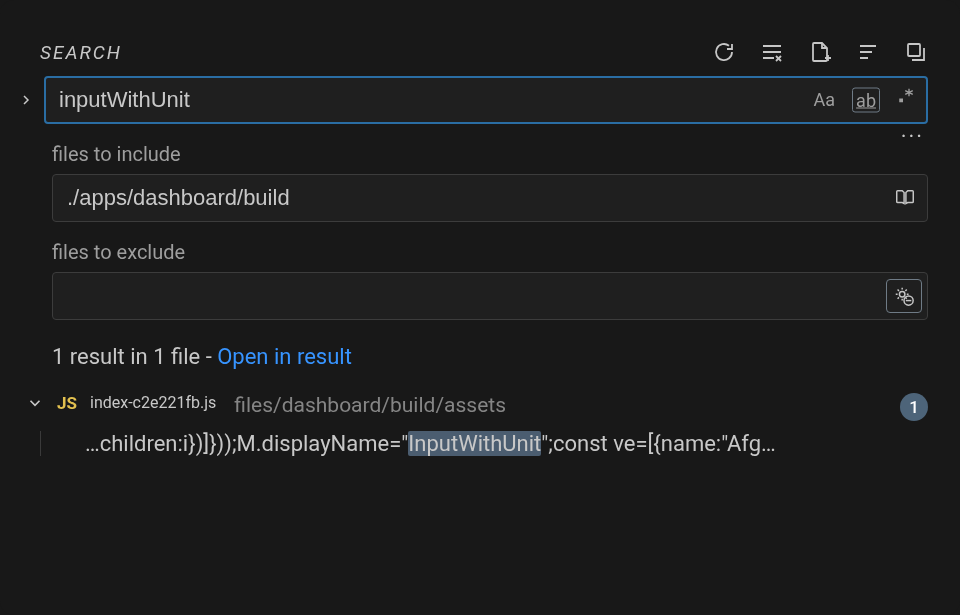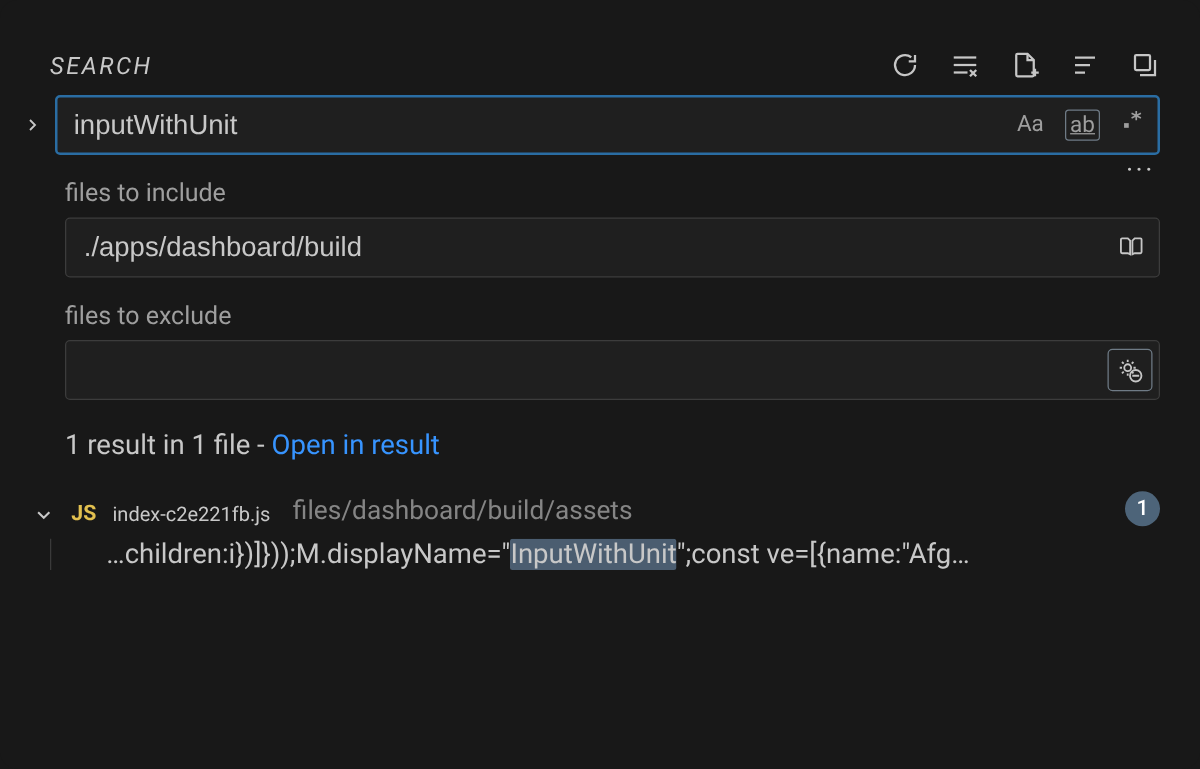--- a/index.html
+++ b/index.html
@@ -157,21 +157,21 @@
   .summary a {
     color: var(--link-blue);
     text-decoration: none;
     cursor: pointer;
   }
 
   
   .results { margin-top: 20px; }
   .file-row {
     display: flex;
-    align-items: flex-end;
+    align-items: flex-start;
     padding: 4px 32px 4px 26px;
     gap: 10px;
     cursor: pointer;
   }
   .chev-down {
     width: 18px; height: 18px;
     color: var(--fg);
   }
   .file-icon {
     color: #e2c04f;

